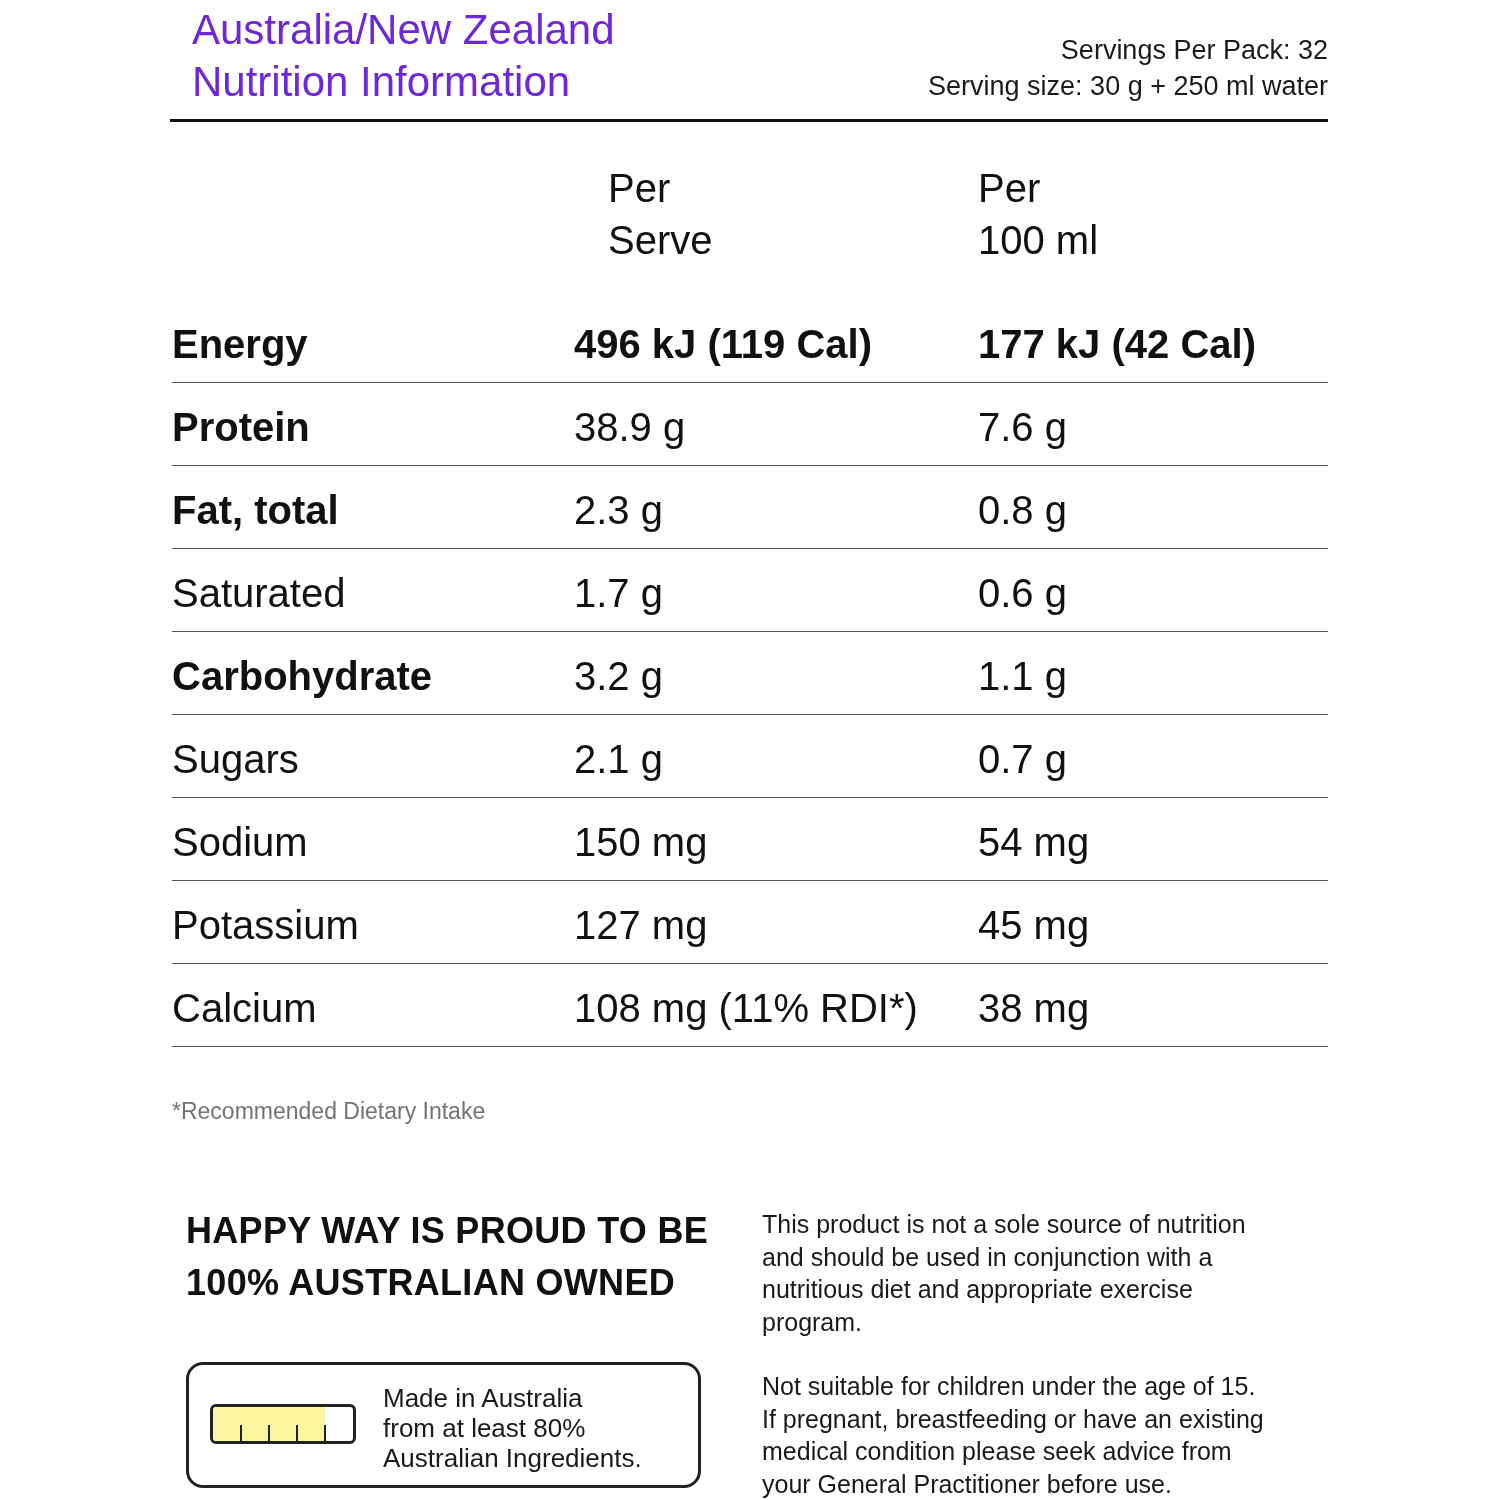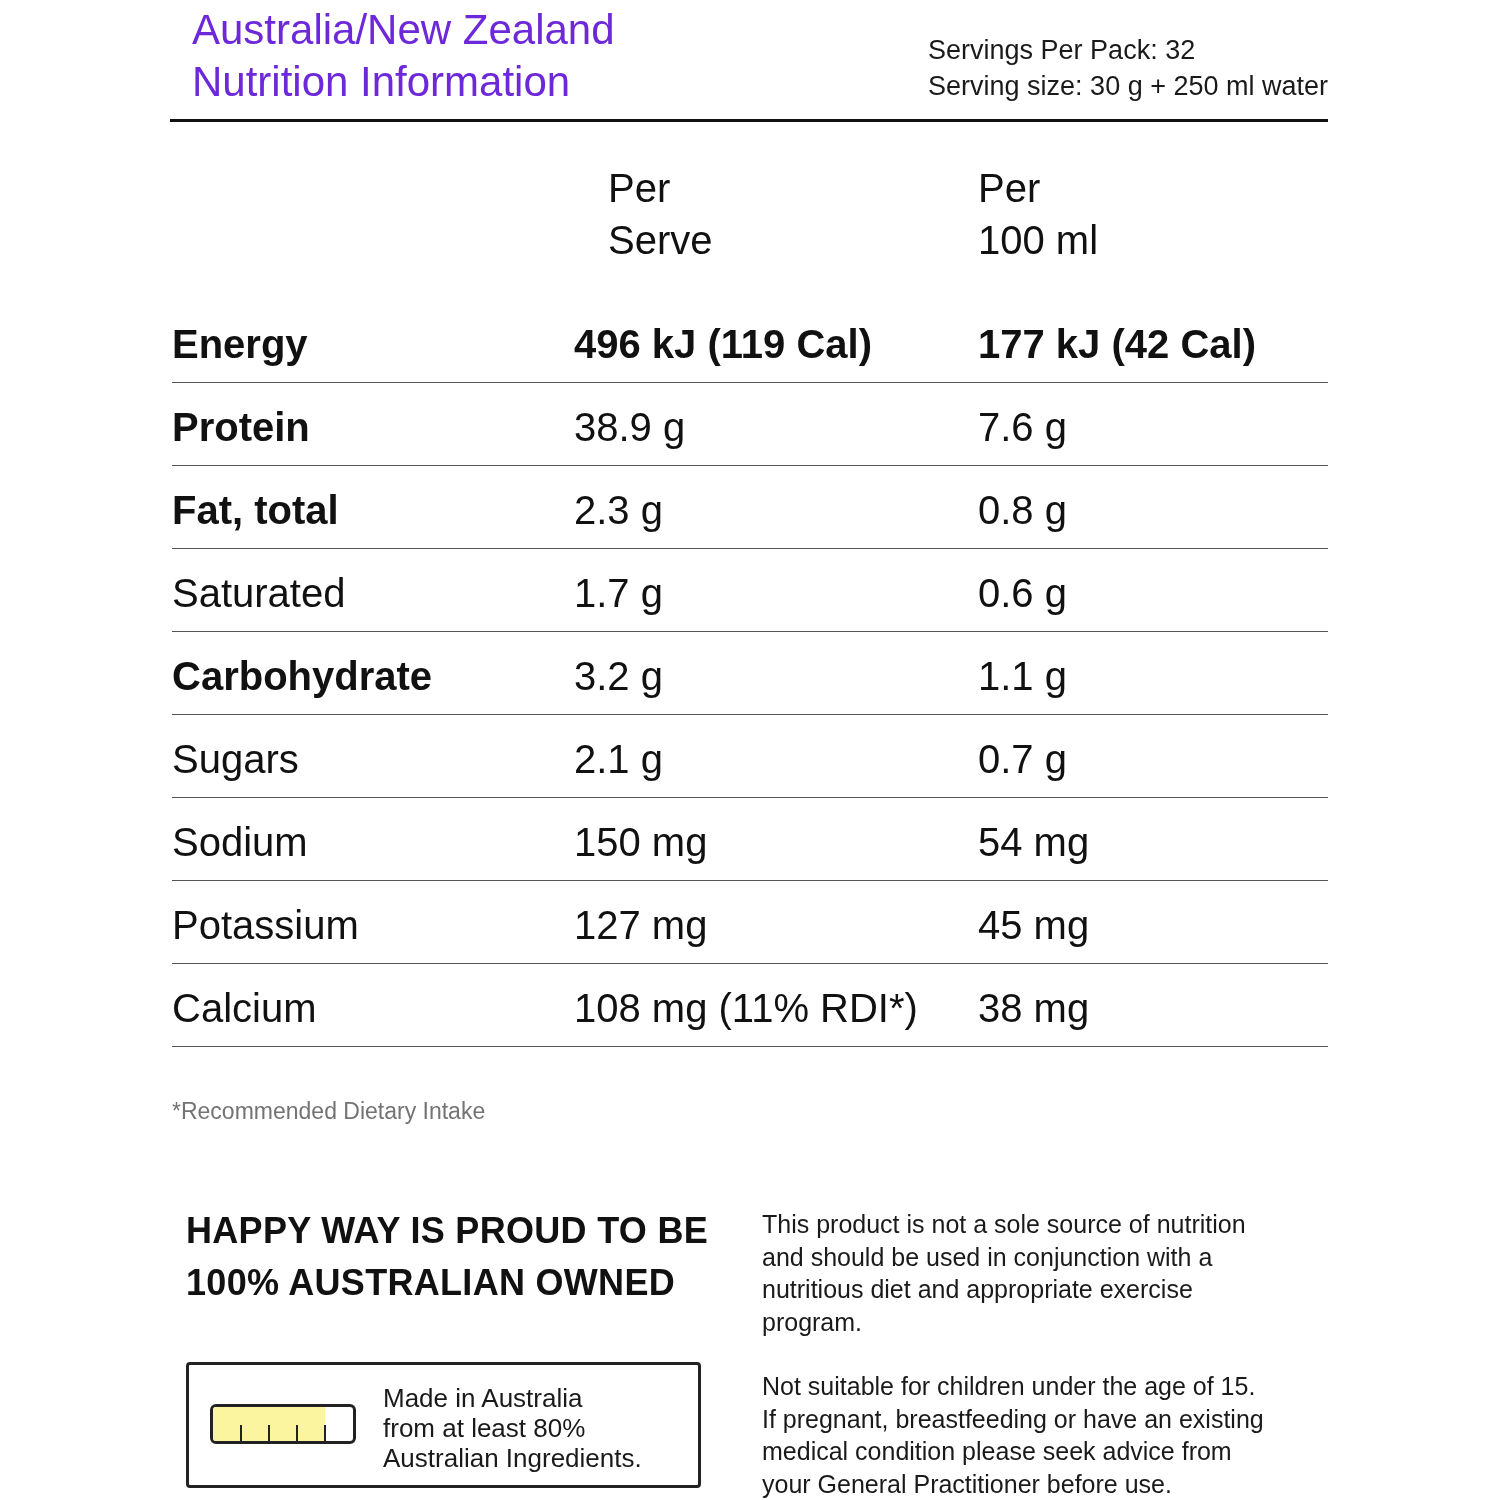--- a/index.html
+++ b/index.html
@@ -1,40 +1,40 @@
 <!DOCTYPE html>
 <html><head>
 <meta charset="utf-8">
 <style>
   html, body { margin: 0; padding: 0; background: #ffffff; }
   body {
     width: 1500px; height: 1500px; position: relative; overflow: hidden;
     font-family: "Liberation Sans", "DejaVu Sans", sans-serif; color: #111111;
   }
   .title { position: absolute; left: 172px; top: 4px; font-size: 42px; line-height: 52px; color: #6d28d9; margin-left: 20px; }
-  .serving { position: absolute; right: 172px; top: 32px; font-size: 27px; line-height: 36px; color: #1a1a1a; }
+  .serving { position: absolute; right: 172px; top: 32px; text-align: right; font-size: 27px; line-height: 36px; color: #1a1a1a; }
   .top-rule { position: absolute; left: 170px; top: 119px; width: 1158px; height: 3px; background: #111; }
   .col-head { position: absolute; top: 162px; font-size: 40px; line-height: 52px; color: #111; }
   .col-head.c1 { left: 608px; }
   .col-head.c2 { left: 978px; }
 
   .table { position: absolute; left: 172px; top: 300px; width: 1156px; }
   .row { position: relative; height: 82px; border-bottom: 1.5px solid #555; }
   .row:first-child { height: 82px; }
   .cell { position: absolute; bottom: 14px; font-size: 40px; line-height: 48px; white-space: nowrap; }
   .cell.name { left: 0; }
   .cell.v1 { left: 402px; }
   .cell.v2 { left: 806px; }
   .bold { font-weight: bold; }
 
   .footnote { position: absolute; left: 172px; top: 1098px; font-size: 23px; color: #737373; }
 
   .owned { position: absolute; left: 186px; top: 1205px; font-size: 36px; line-height: 52px; font-weight: bold; letter-spacing: 0.3px; color: #111; }
 
-  .badge { position: absolute; left: 186px; top: 1362px; width: 515px; height: 126px; border: 3px solid #222; border-radius: 4px; box-sizing: border-box; }
+  .badge { position: absolute; left: 186px; top: 1362px; width: 515px; height: 126px; border: 3px solid #222; border-radius: 17px; box-sizing: border-box; }
   .meter { position: absolute; left: 21px; top: 39px; width: 146px; height: 40px; border: 3px solid #222; border-radius: 6px; box-sizing: border-box; overflow: hidden; background: #fff; }
   .meter-fill { position: absolute; left: 0; top: 0; bottom: 0; background: #fbf5a0; }
   .tick { position: absolute; bottom: 0; width: 2px; height: 16px; background: #222; }
   .badge-text { position: absolute; left: 194px; top: 18px; font-size: 26px; line-height: 30px; color: #1a1a1a; }
 
   .disclaimer { position: absolute; left: 762px; font-size: 25px; line-height: 32.5px; color: #1a1a1a; width: 580px; }
   .disclaimer.d1 { top: 1208px; }
   .disclaimer.d2 { top: 1370px; }
   .line { display: block; white-space: nowrap; }
 </style>

